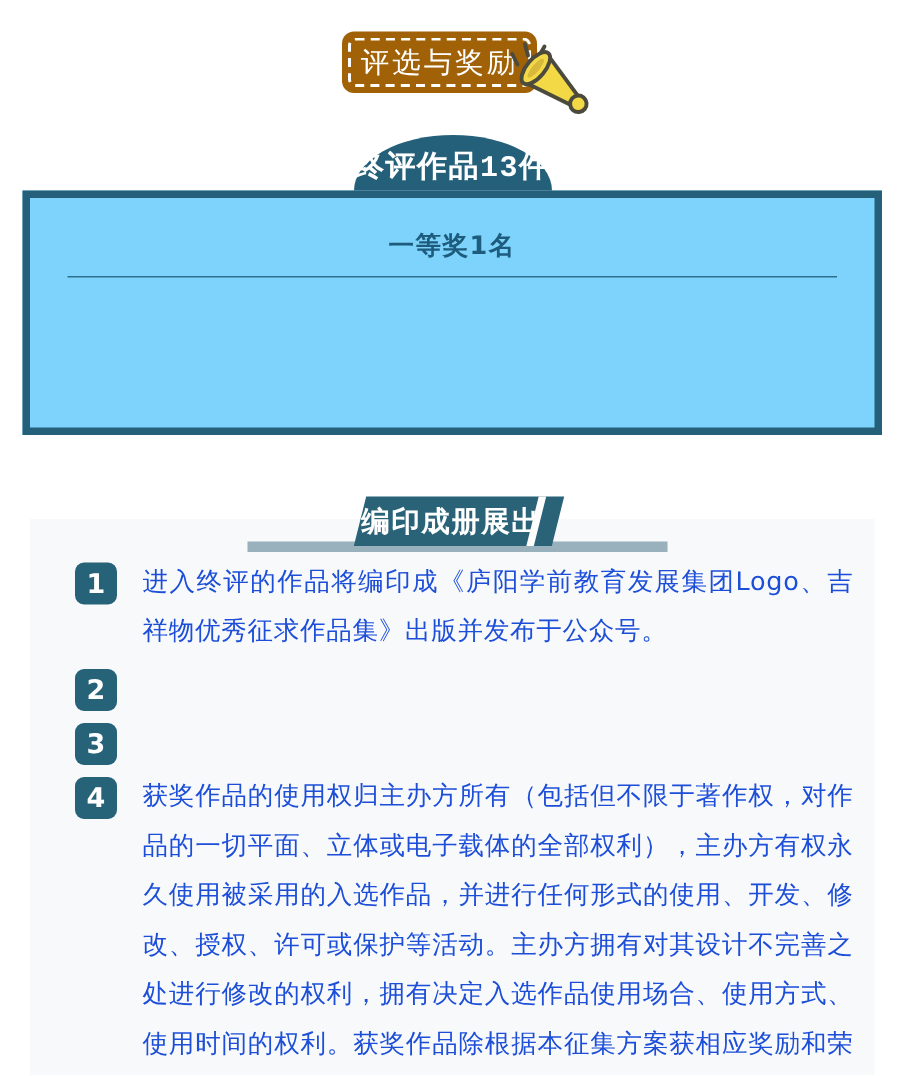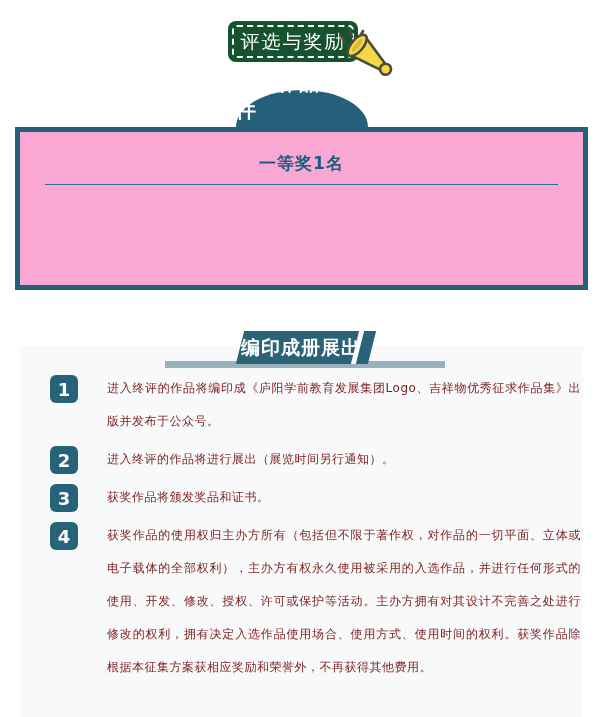--- a/index.html
+++ b/index.html
@@ -1,55 +1,55 @@
 <!DOCTYPE html>
 <html><head>
 <meta charset="utf-8">
 <style>
   * { margin:0; padding:0; box-sizing:border-box; }
   body { background:#ffffff; font-family:"DejaVu Sans","Liberation Sans",sans-serif; }
   .canvas { position:relative; width:603px; height:717px; background:#ffffff; overflow:hidden; margin:0 auto; }
 
   
   .header-badge{ position:absolute; left:228px; top:21px; width:130px; height:41px;
-    background:#14532d; border-radius:8px; display:flex; align-items:center; justify-content:center; z-index:1;}
+    background:#a16207; border-radius:8px; display:flex; align-items:center; justify-content:center; z-index:1;}
   .header-badge .dash{ position:absolute; inset:4px; border:2px dashed #ffffff; border-radius:5px; }
   .header-label{ color:#ffffff; font-size:19px; letter-spacing:2px; font-weight:500; position:relative; }
 
   .megaphone{ position:absolute; left:340px; top:26px; width:62px; height:62px; z-index:2; }
 
   
   .dome-tab{ position:absolute; left:236px; top:90px; width:132px; height:37px; background:#25607a;
-    border-radius:50% 50% 0 0 / 100% 100% 0 0; display:flex; align-items:flex-end; justify-content:center; z-index:2;}
+    border-radius:50% 50% 0 0 / 100% 100% 0 0; display:flex; align-items:flex-end; justify-content:flex-start; z-index:2;font-family:Liberation Mono, monospace;}
   .dome-tab span{ color:#ffffff; font-weight:bold; font-size:20px; padding-bottom:3px; letter-spacing:1px; }
 
   
   .prize-box{ position:absolute; left:15px; top:127px; width:573px; height:163px;
-    border:5px solid #25607a; background:#f9a8d4; padding:10px 25px 0 25px; }
+    border:5px solid #25607a; background:#7dd3fc; padding:10px 25px 0 25px; }
   .prize-row{ height:43px; display:flex; align-items:center; justify-content:center;
     border-bottom:1px solid #2e6e8e; color:#1d5c7d; font-weight:bold; font-size:17px; letter-spacing:1px; }
 
   
   .ribbon{ position:absolute; left:165px; top:361px; width:280px; height:7px;
     background:rgba(74,118,138,0.55); z-index:1; }
   .skew-tab{ position:absolute; left:240px; top:331px; width:132px; height:33px;
     background:#2a6378; transform:skewX(-14deg); z-index:2;
     display:flex; align-items:center; justify-content:center; }
   .skew-tab .slash{ position:absolute; right:12px; top:0; bottom:0; width:5px; background:#fdfdfd; }
   .skew-tab .unskew{ transform:skewX(14deg); color:#ffffff; font-weight:bold; font-size:19px;
     letter-spacing:1px; margin-right:10px; }
 
   
   .panel{ position:absolute; left:20px; top:346px; width:563px; height:371px;
     background:#f7f9fb; padding:26px 0 0 30px; z-index:0; }
   .note-item{ display:flex; align-items:flex-start; margin-bottom:5px; }
   .note-num{ flex:none; width:28px; height:28px; margin-top:3px; background:#266379; color:#ffffff;
     border-radius:6px; display:flex; align-items:center; justify-content:center;
     font-size:18px; font-weight:bold; }
-  .note-text{ margin-left:29px; width:474px; font-size:12px; line-height:33px; color:#7f1d1d;
+  .note-text{ margin-left:17px; width:474px; font-size:17px; line-height:33px; color:#1d4ed8;
     text-align:justify; letter-spacing:0.5px; }
 </style>
 </head>
 <body>
 
 <div class="canvas">
 
   <div class="header-badge">
     <div class="dash"></div>
     <span class="header-label">评选与奖励</span>
@@ -79,25 +79,23 @@
     <div class="prize-row">一等奖1名</div>
   </div>
 
   <div class="panel">
     <div class="note-item">
       <span class="note-num">1</span>
       <p class="note-text">进入终评的作品将编印成《庐阳学前教育发展集团Logo、吉祥物优秀征求作品集》出版并发布于公众号。</p>
     </div>
     <div class="note-item">
       <span class="note-num">2</span>
-      <p class="note-text">进入终评的作品将进行展出（展览时间另行通知）。</p>
     </div>
     <div class="note-item">
       <span class="note-num">3</span>
-      <p class="note-text">获奖作品将颁发奖品和证书。</p>
     </div>
     <div class="note-item">
       <span class="note-num">4</span>
       <p class="note-text">获奖作品的使用权归主办方所有（包括但不限于著作权，对作品的一切平面、立体或电子载体的全部权利），主办方有权永久使用被采用的入选作品，并进行任何形式的使用、开发、修改、授权、许可或保护等活动。主办方拥有对其设计不完善之处进行修改的权利，拥有决定入选作品使用场合、使用方式、使用时间的权利。获奖作品除根据本征集方案获相应奖励和荣誉外，不再获得其他费用。</p>
     </div>
   </div>
 
   <div class="ribbon"></div>
 
   <div class="skew-tab">

